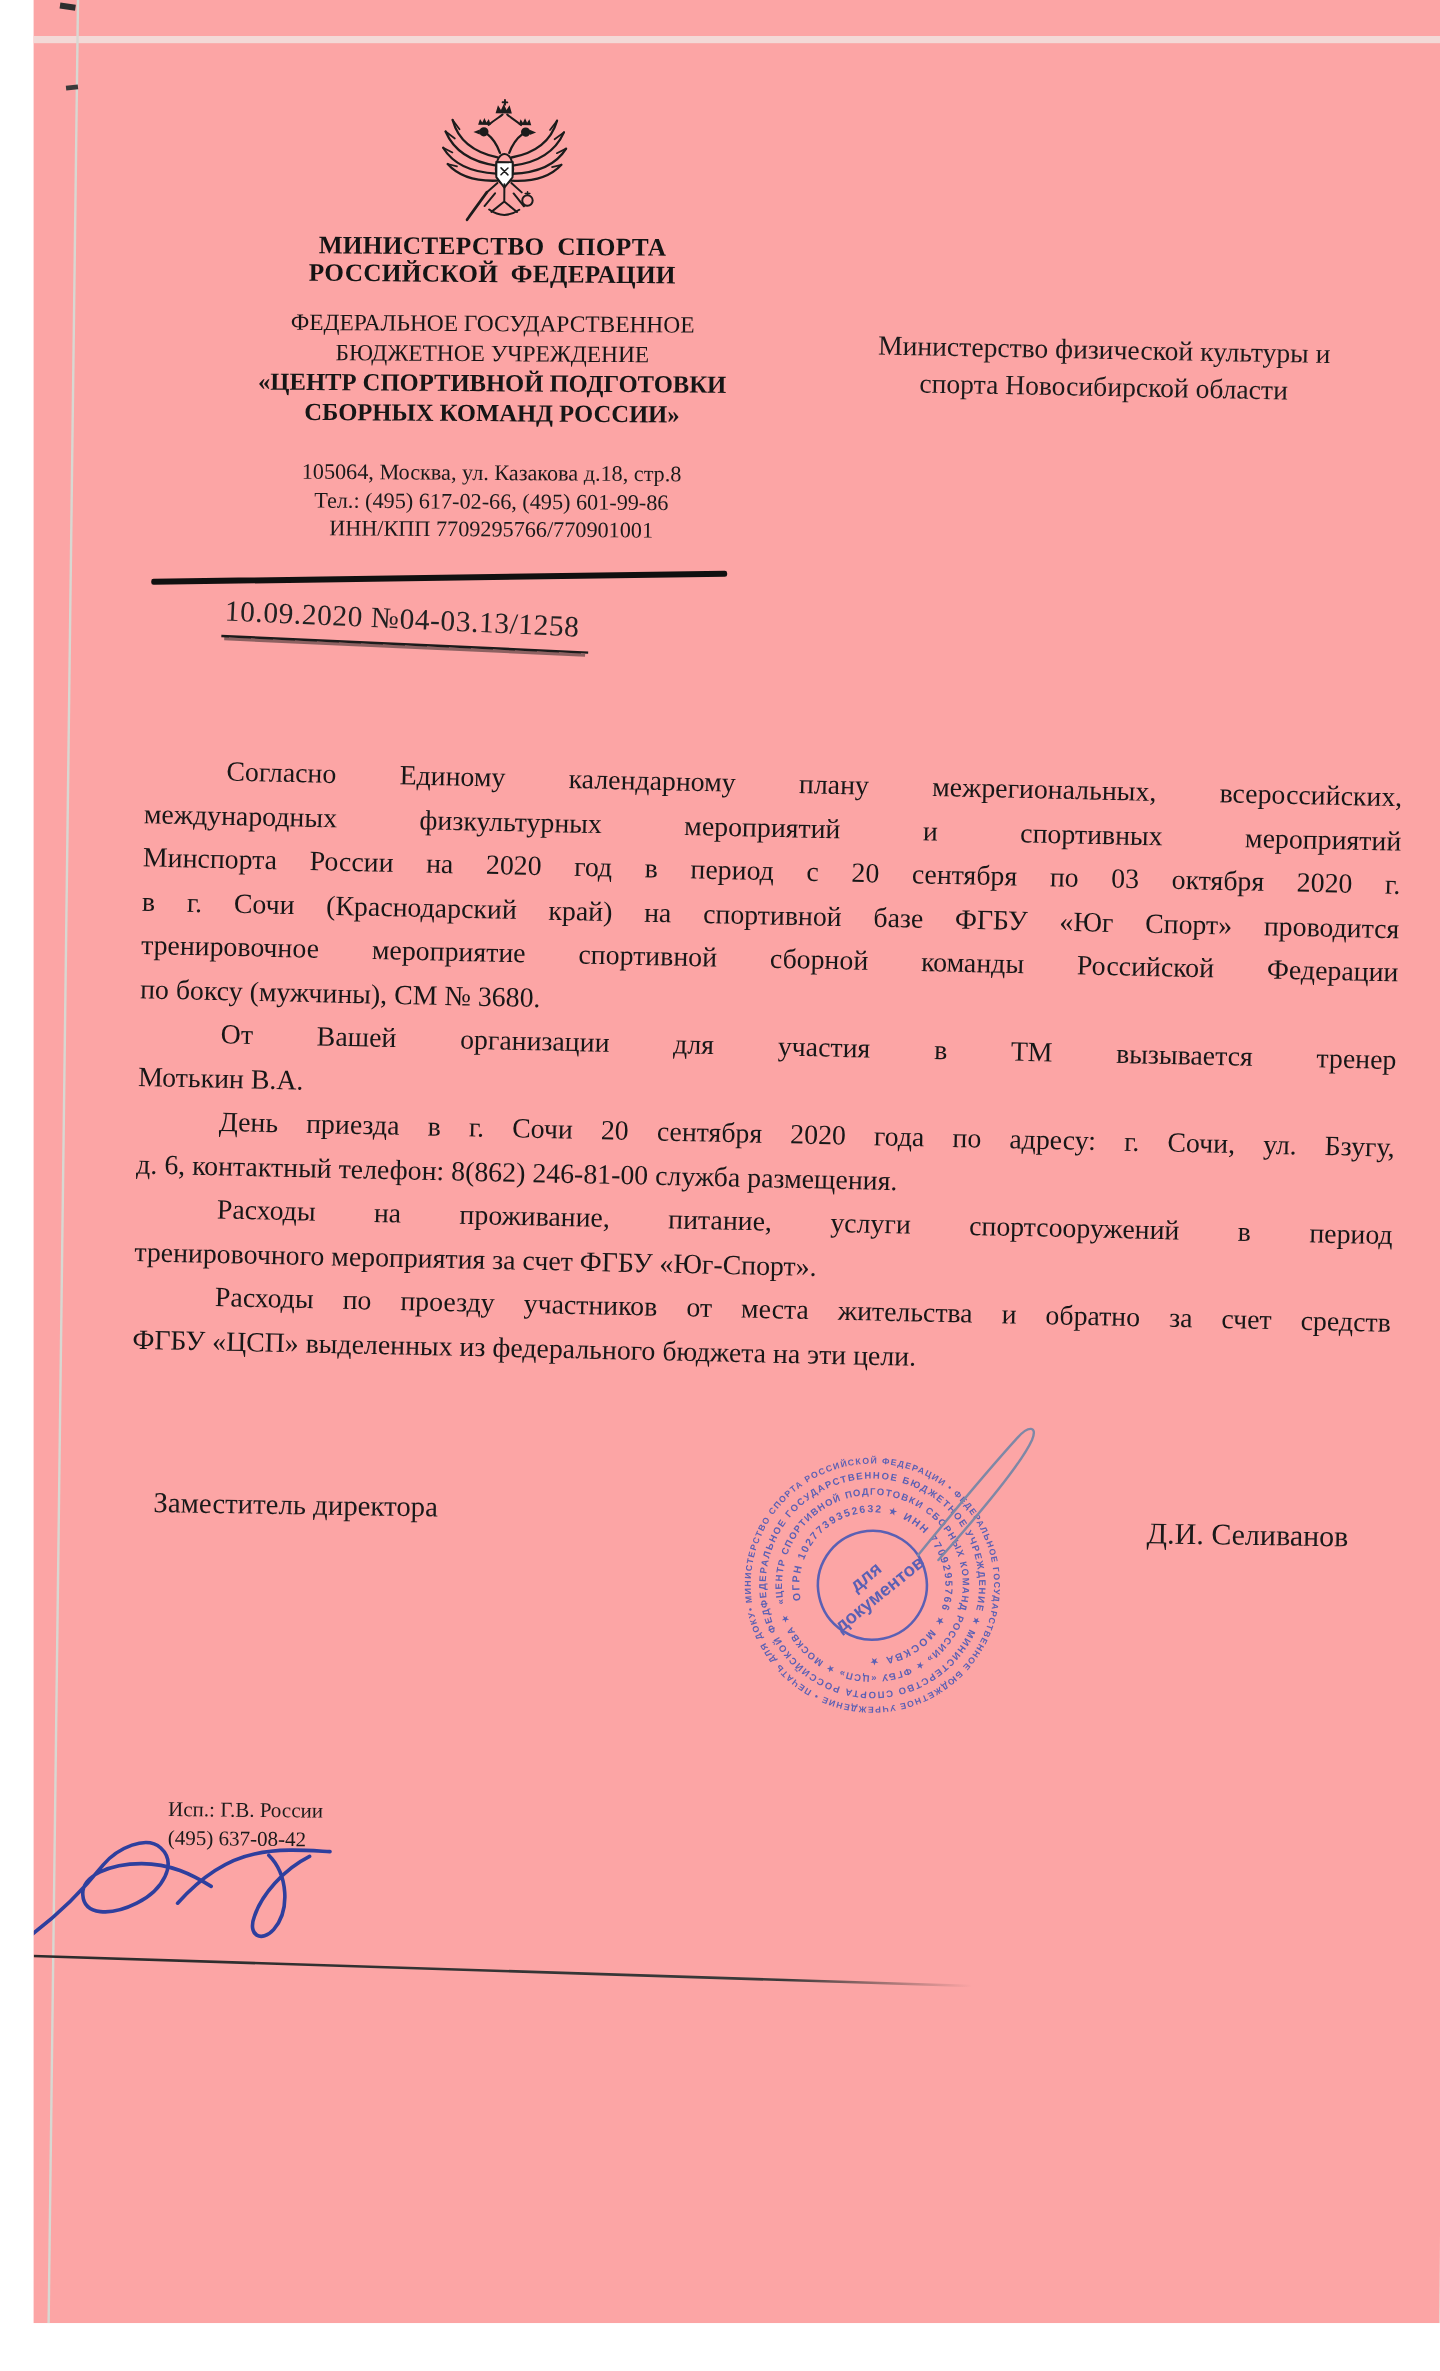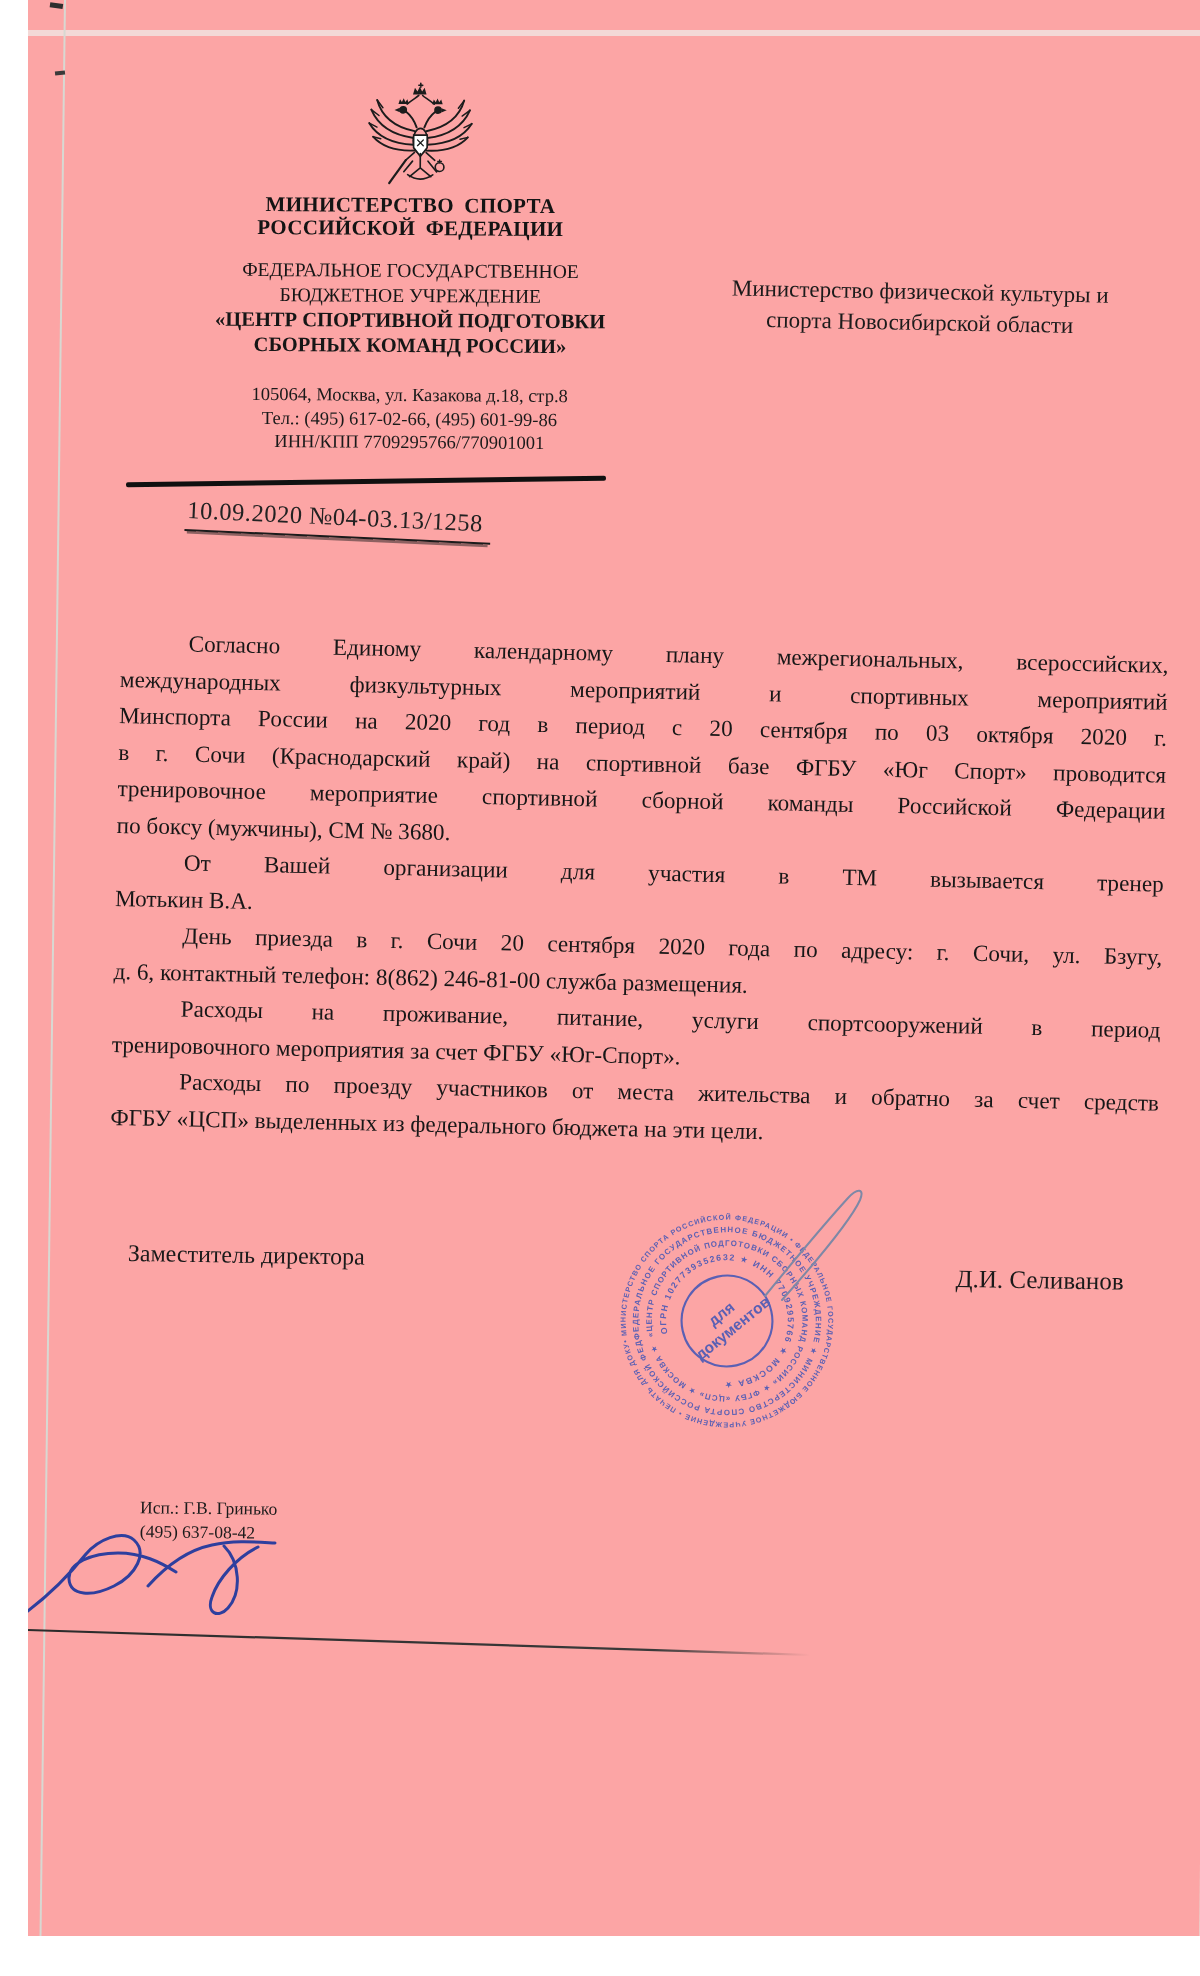--- a/index.html
+++ b/index.html
@@ -184,17 +184,17 @@
   <svg class="abs overlay" width="1200" height="1976" viewBox="0 0 1200 1976">
     <path d="M737,1296 C768,1258 800,1220 820,1198 C829,1188 837,1188 832,1200 C822,1222 786,1264 754,1300" stroke="#7e88a6" stroke-width="2" fill="none" stroke-linecap="round"></path>
     <g stroke="#2e3f9e" stroke-width="3" fill="none" stroke-linecap="round" stroke-linejoin="round">
       <path d="M-4,1614 C20,1596 42,1574 58,1554 C70,1540 94,1529 106,1540 C120,1553 108,1575 86,1586 C64,1597 42,1596 41,1579 C40,1563 64,1553 90,1553 C114,1553 132,1562 148,1572"></path>
       <path d="M120,1586 C138,1566 160,1550 184,1545 C206,1540 228,1542 247,1543"></path>
       <path d="M196,1546 C212,1562 214,1592 200,1608 C190,1619 178,1613 184,1597 C190,1579 208,1558 230,1547"></path>
     </g>
   </svg>
 
   <div class="abs footer">
-    <div>Исп.: Г.В. Гринько</div>
+    <div>Исп.: Г.В. России</div>
     <div>(495) 637-08-42</div>
   </div>
 
 </div>
 
 </body></html>

